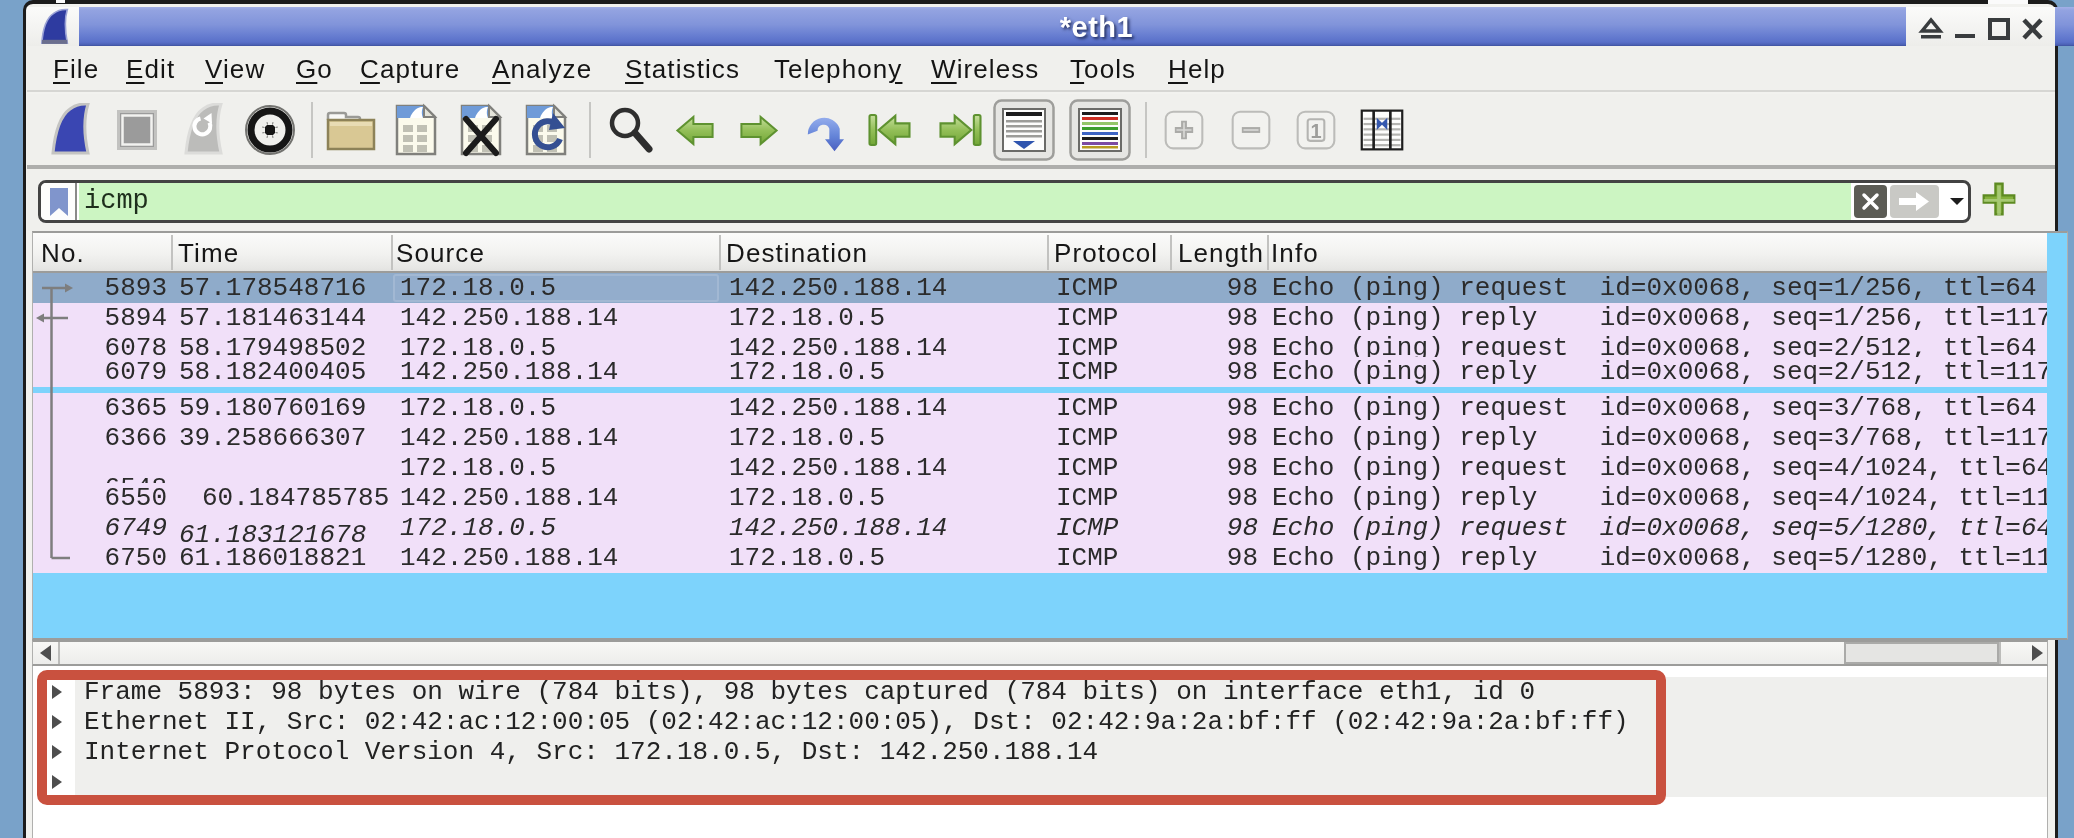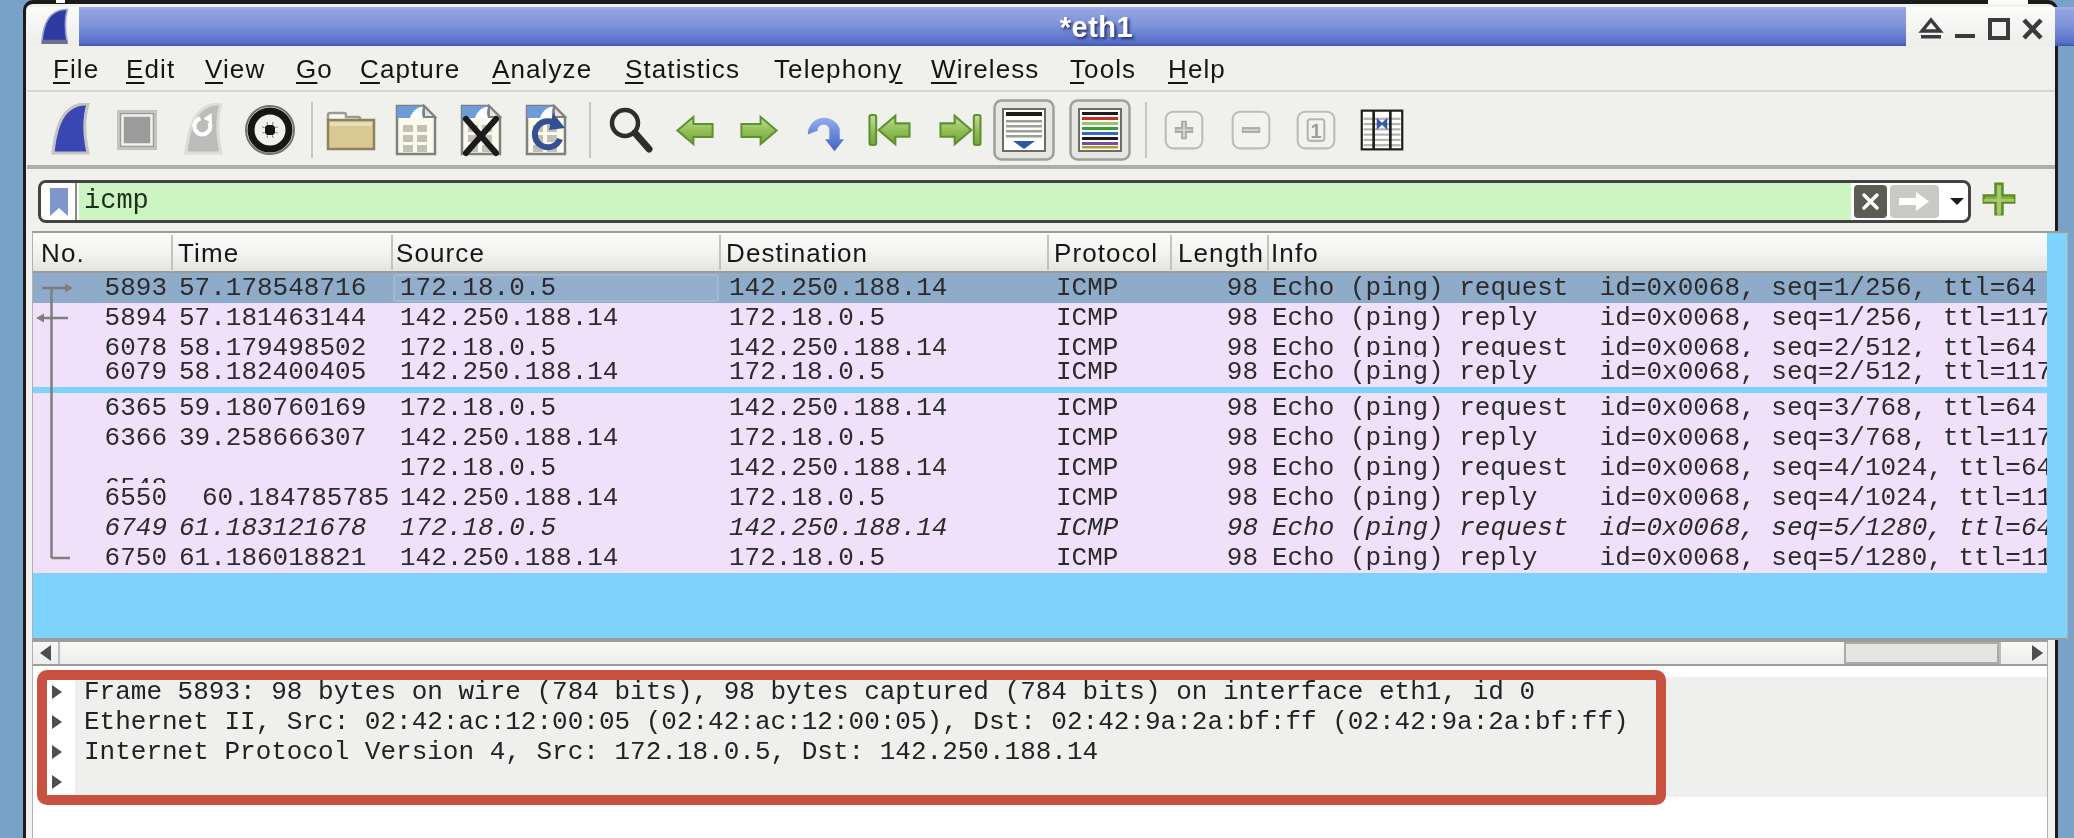--- a/index.html
+++ b/index.html
@@ -393,21 +393,21 @@
         <div class="cell" style="left:0;width:134px;text-align:right;">6550</div>
         <div class="cell" style="left:146px;margin-left:23px;">60.184785785</div>
         <div class="cell" style="left:367px;">142.250.188.14</div>
         <div class="cell" style="left:696px;">172.18.0.5</div>
         <div class="cell" style="left:1023px;">ICMP</div>
         <div class="cell" style="left:1150px;width:75px;text-align:right;">98</div>
         <div class="cell" style="left:1239px;">Echo (ping) reply    id=0x0068, seq=4/1024, ttl=117</div>
       </div>
       <div class="prow" style="top:240px;font-style:italic;">
         <div class="cell" style="left:0;width:134px;text-align:right;">6749</div>
-        <div class="cell" style="left:146px;">61.183121678</div>
+        <div class="cell" style="left:146px;margin-top:7px;">61.183121678</div>
         <div class="cell" style="left:367px;">172.18.0.5</div>
         <div class="cell" style="left:696px;">142.250.188.14</div>
         <div class="cell" style="left:1023px;">ICMP</div>
         <div class="cell" style="left:1150px;width:75px;text-align:right;">98</div>
         <div class="cell" style="left:1239px;">Echo (ping) request  id=0x0068, seq=5/1280, ttl=64</div>
       </div>
       <div class="prow" style="top:270px;">
         <div class="cell" style="left:0;width:134px;text-align:right;">6750</div>
         <div class="cell" style="left:146px;">61.186018821</div>
         <div class="cell" style="left:367px;">142.250.188.14</div>

